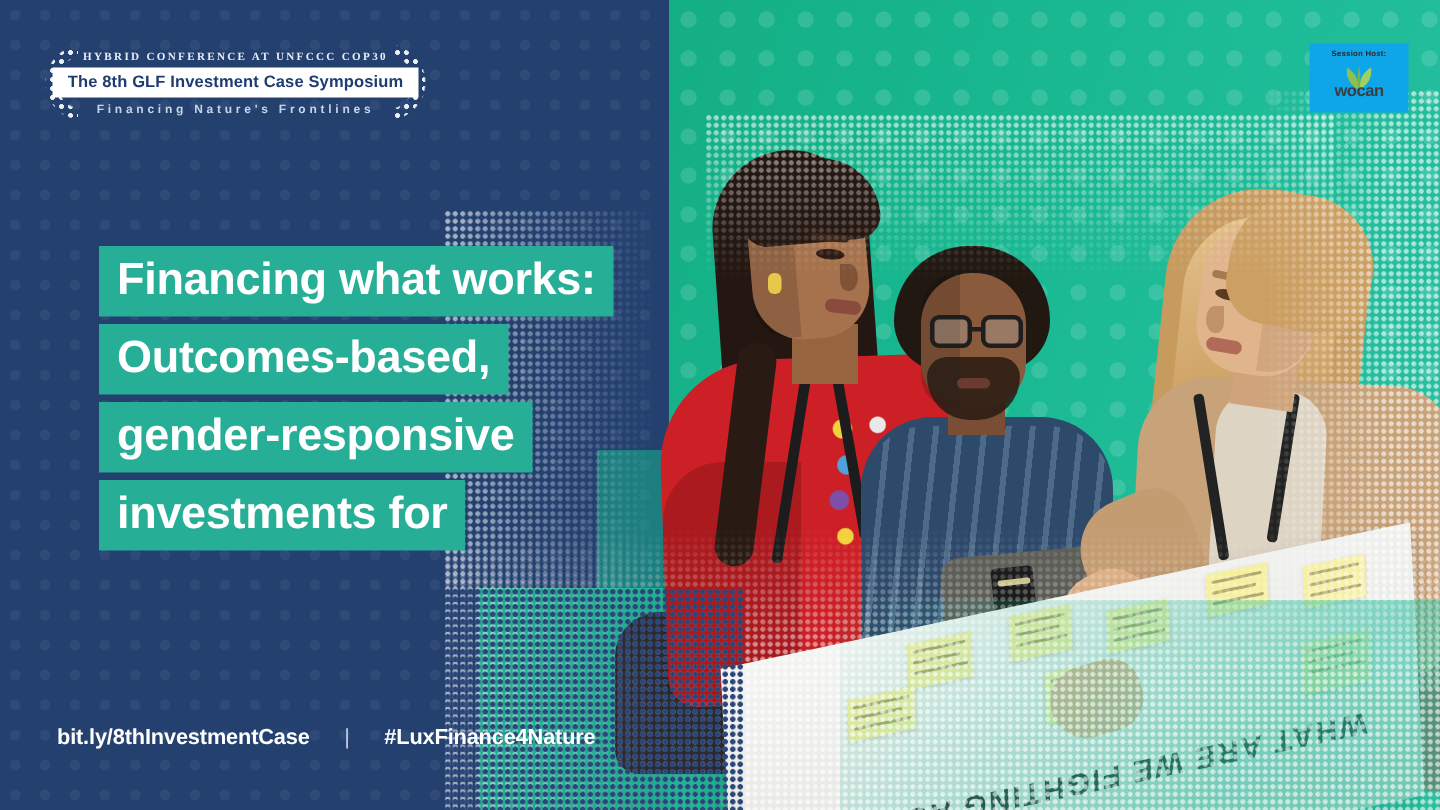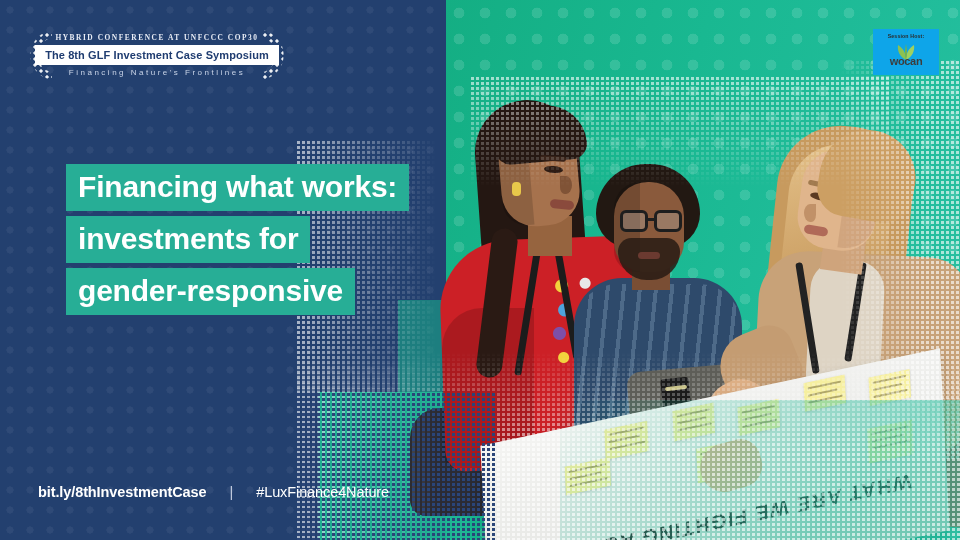--- a/index.html
+++ b/index.html
@@ -416,21 +416,21 @@
   .badge-top{
     font-size:7.4px; font-weight:700; letter-spacing:1.55px;
     color:#E9EDF6; white-space:nowrap;font-family:Liberation Serif, serif;
   }
   .badge-box{
     background:#FFFFFF; color:#1F3C70;
     font-size:11px; font-weight:700; letter-spacing:.1px;
     padding:4px 10px; white-space:nowrap;
   }
   .badge-sub{
-    font-size:8px; font-weight:400; letter-spacing:2.5px;
+    font-size:8px; font-weight:700; letter-spacing:2.5px;
     color:#C9D4E8; white-space:nowrap;
   }
 
   
   .host{
     position:absolute; left:873px; top:29px;
     width:66px; height:46px;
     background:#0ea5e9;
     display:flex; flex-direction:column; align-items:center;
     padding-top:4px;
@@ -460,21 +460,21 @@
   }
 
   
   .footer{
     position:absolute; left:38px; top:484px;
     display:flex; align-items:baseline; gap:23px;
     color:#FFFFFF; font-size:14.5px; white-space:nowrap;
   }
   .footer-url{ font-weight:700; letter-spacing:-.1px; }
   .footer-sep{ font-weight:400; color:#C3CCE0; }
-  .footer-tag{ font-weight:400; letter-spacing:-.1px; }
+  .footer-tag{ font-weight:700; letter-spacing:-.1px; }
 </style>
 </head>
 <body>
 
 <div class="canvas">
 
   <div class="bg-navy"></div>
   <div class="bg-navy-dots"></div>
 
   <div class="bg-teal">
@@ -613,22 +613,23 @@
     <svg class="host-leaf" width="22" height="17" viewBox="0 0 22 17">
       <path d="M11 17 C11 10 8 5 3 2 C2 8 5 14 11 17 Z" fill="#8CC152"></path>
       <path d="M11 17 C11 10 14 5 19 2 C20 8 17 14 11 17 Z" fill="#9FD160"></path>
       <path d="M11 17 C9.5 11 10 6 11 1 C12 6 12.5 11 11 17 Z" fill="#79B246"></path>
     </svg>
     <div class="host-word">wocan</div>
   </div>
 
   <div class="headline">
     <div class="hl-line">Financing what works:</div>
+    <div class="hl-line">Outcomes-based,</div>
+    <div class="hl-line">gender-responsive</div>
     <div class="hl-line">investments for</div>
-    <div class="hl-line">gender-responsive</div>
   </div>
 
   <div class="footer">
     <span class="footer-url">bit.ly/8thInvestmentCase</span>
     <span class="footer-sep">|</span>
     <span class="footer-tag">#LuxFinance4Nature</span>
   </div>
 
 </div>
 

